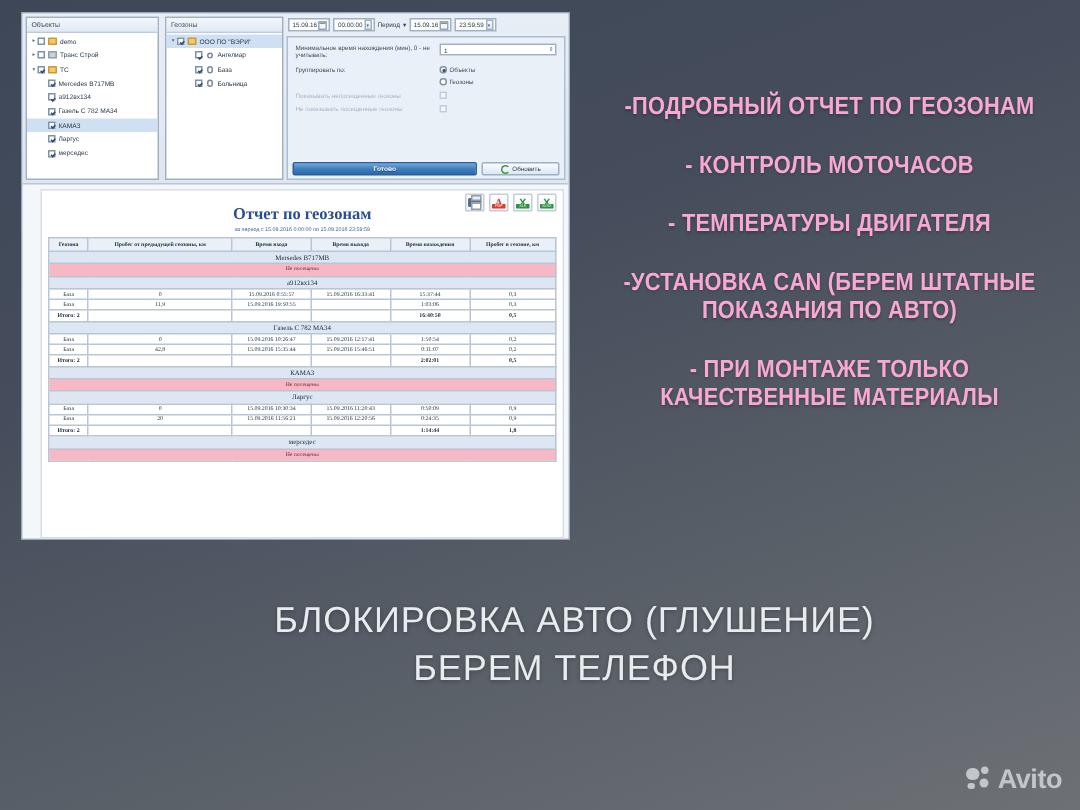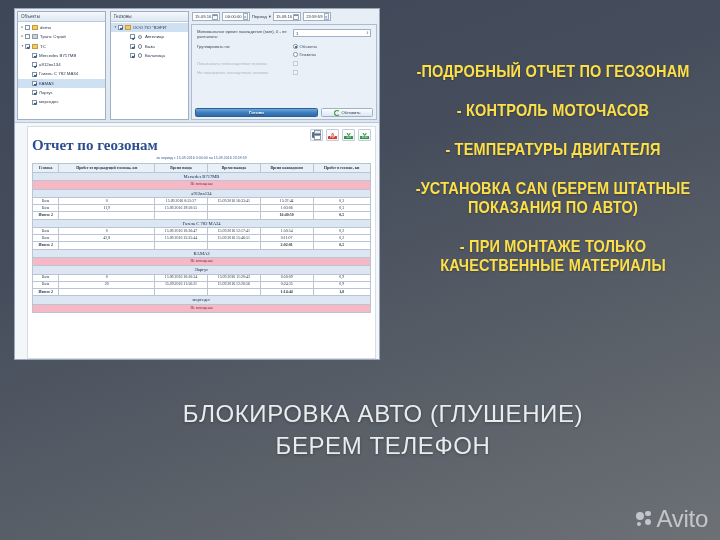--- a/index.html
+++ b/index.html
@@ -224,22 +224,23 @@
     height: 3.6px; font-size: 2.6px; color: #fff;
     display: flex; align-items: center; justify-content: center;
     border-radius: 0.5px; letter-spacing: -0.1px;
   }
   .tag.pdf { background: #d63c2f; }
   .tag.xls { background: #2f8f43; }
   .pdfA { color: #d63c2f; font-family: "Liberation Serif", serif; }
   .xlsX { color: #2f8f43; }
 
   .rep-title {
+    text-align: center;
     font-family: "Liberation Serif", serif;
-    font-weight: bold; font-size: 15px; color: #2b4f8e;
+    font-weight: bold; font-size: 11px; color: #2b4f8e;
     margin-top: 7px;
   }
   .rep-sub {
     text-align: center; font-size: 3.6px; color: #3f5d93;
     margin-top: 1.5px; margin-bottom: 3px;
   }
   table.rep {
     width: 100%; border-collapse: collapse;
     font-family: "Liberation Serif", serif;
     font-size: 3.9px; color: #1e2b3a;
@@ -265,21 +266,21 @@
     font-size: 3.8px; padding: 1.2px;
   }
   tr.total td { font-weight: bold; }
   td.l { text-align: center; }
 
   
   .promo {
     position: absolute; left: 392px; top: 62px;
     width: 322px;
     text-align: center;
-    color: #fde047;
+    color: #f9a8d4;
   }
   .promo-line {
     font-family: "Liberation Sans", sans-serif;
     font-weight: bold;
     font-size: 16.5px;
     line-height: 19px;
     letter-spacing: 0.2px;
     transform: scaleX(0.88);
     transform-origin: center;
     margin-bottom: 20px;
@@ -307,21 +308,21 @@
     display: flex; align-items: center; gap: 4px;
     opacity: .72;
   }
   .avito-dots { position: relative; width: 17px; height: 17px; }
   .avito-dots i { position: absolute; border-radius: 50%; background: #e6e8ea; display:block; }
   .d1 { width: 8.5px; height: 8.5px; left: 0;    top: 1px; }
   .d2 { width: 5.5px; height: 5.5px; left: 9.5px; top: 0; }
   .d3 { width: 4.5px; height: 4.5px; left: 1px;  top: 11px; }
   .d4 { width: 6px;   height: 6px;   left: 9px;  top: 8px; }
   .avito-txt {
-    font-size: 24px; font-weight: normal; color: #e6e8ea;
+    font-size: 18px; font-weight: bold; color: #e6e8ea;
     letter-spacing: -0.3px; line-height: 18px;
   }
 </style>
 </head>
 <body>
 
 <div class="backdrop"></div>
 
 <div class="app-window">
 

